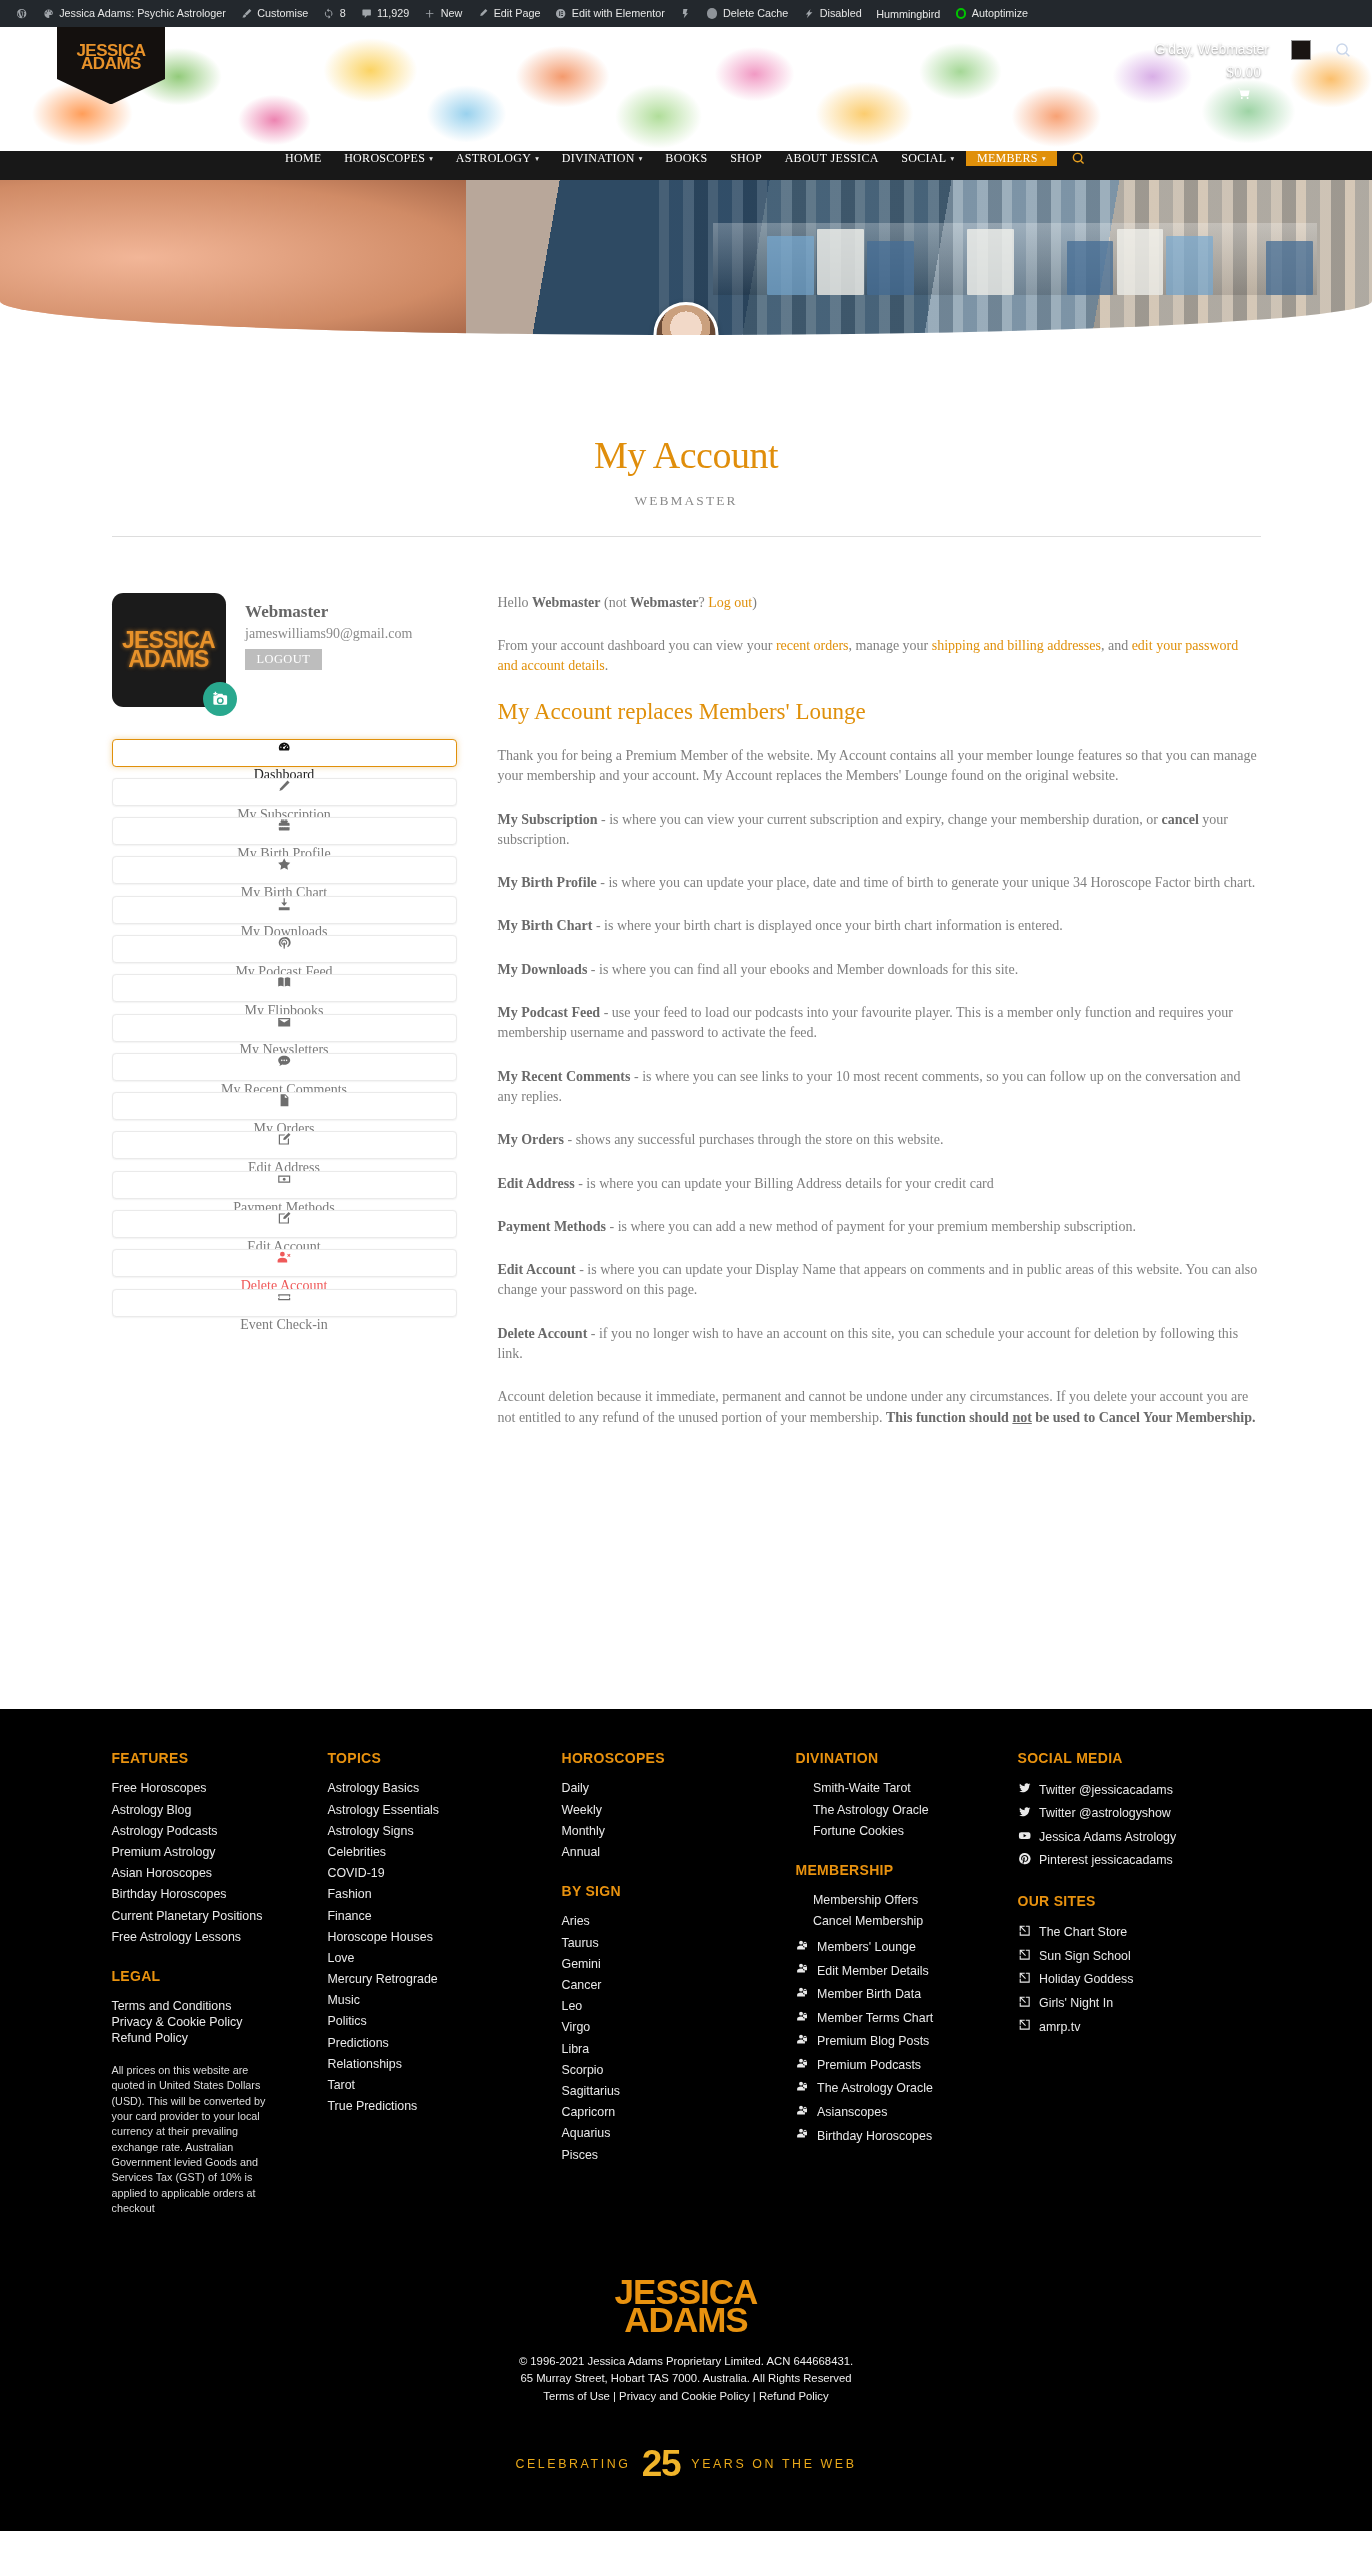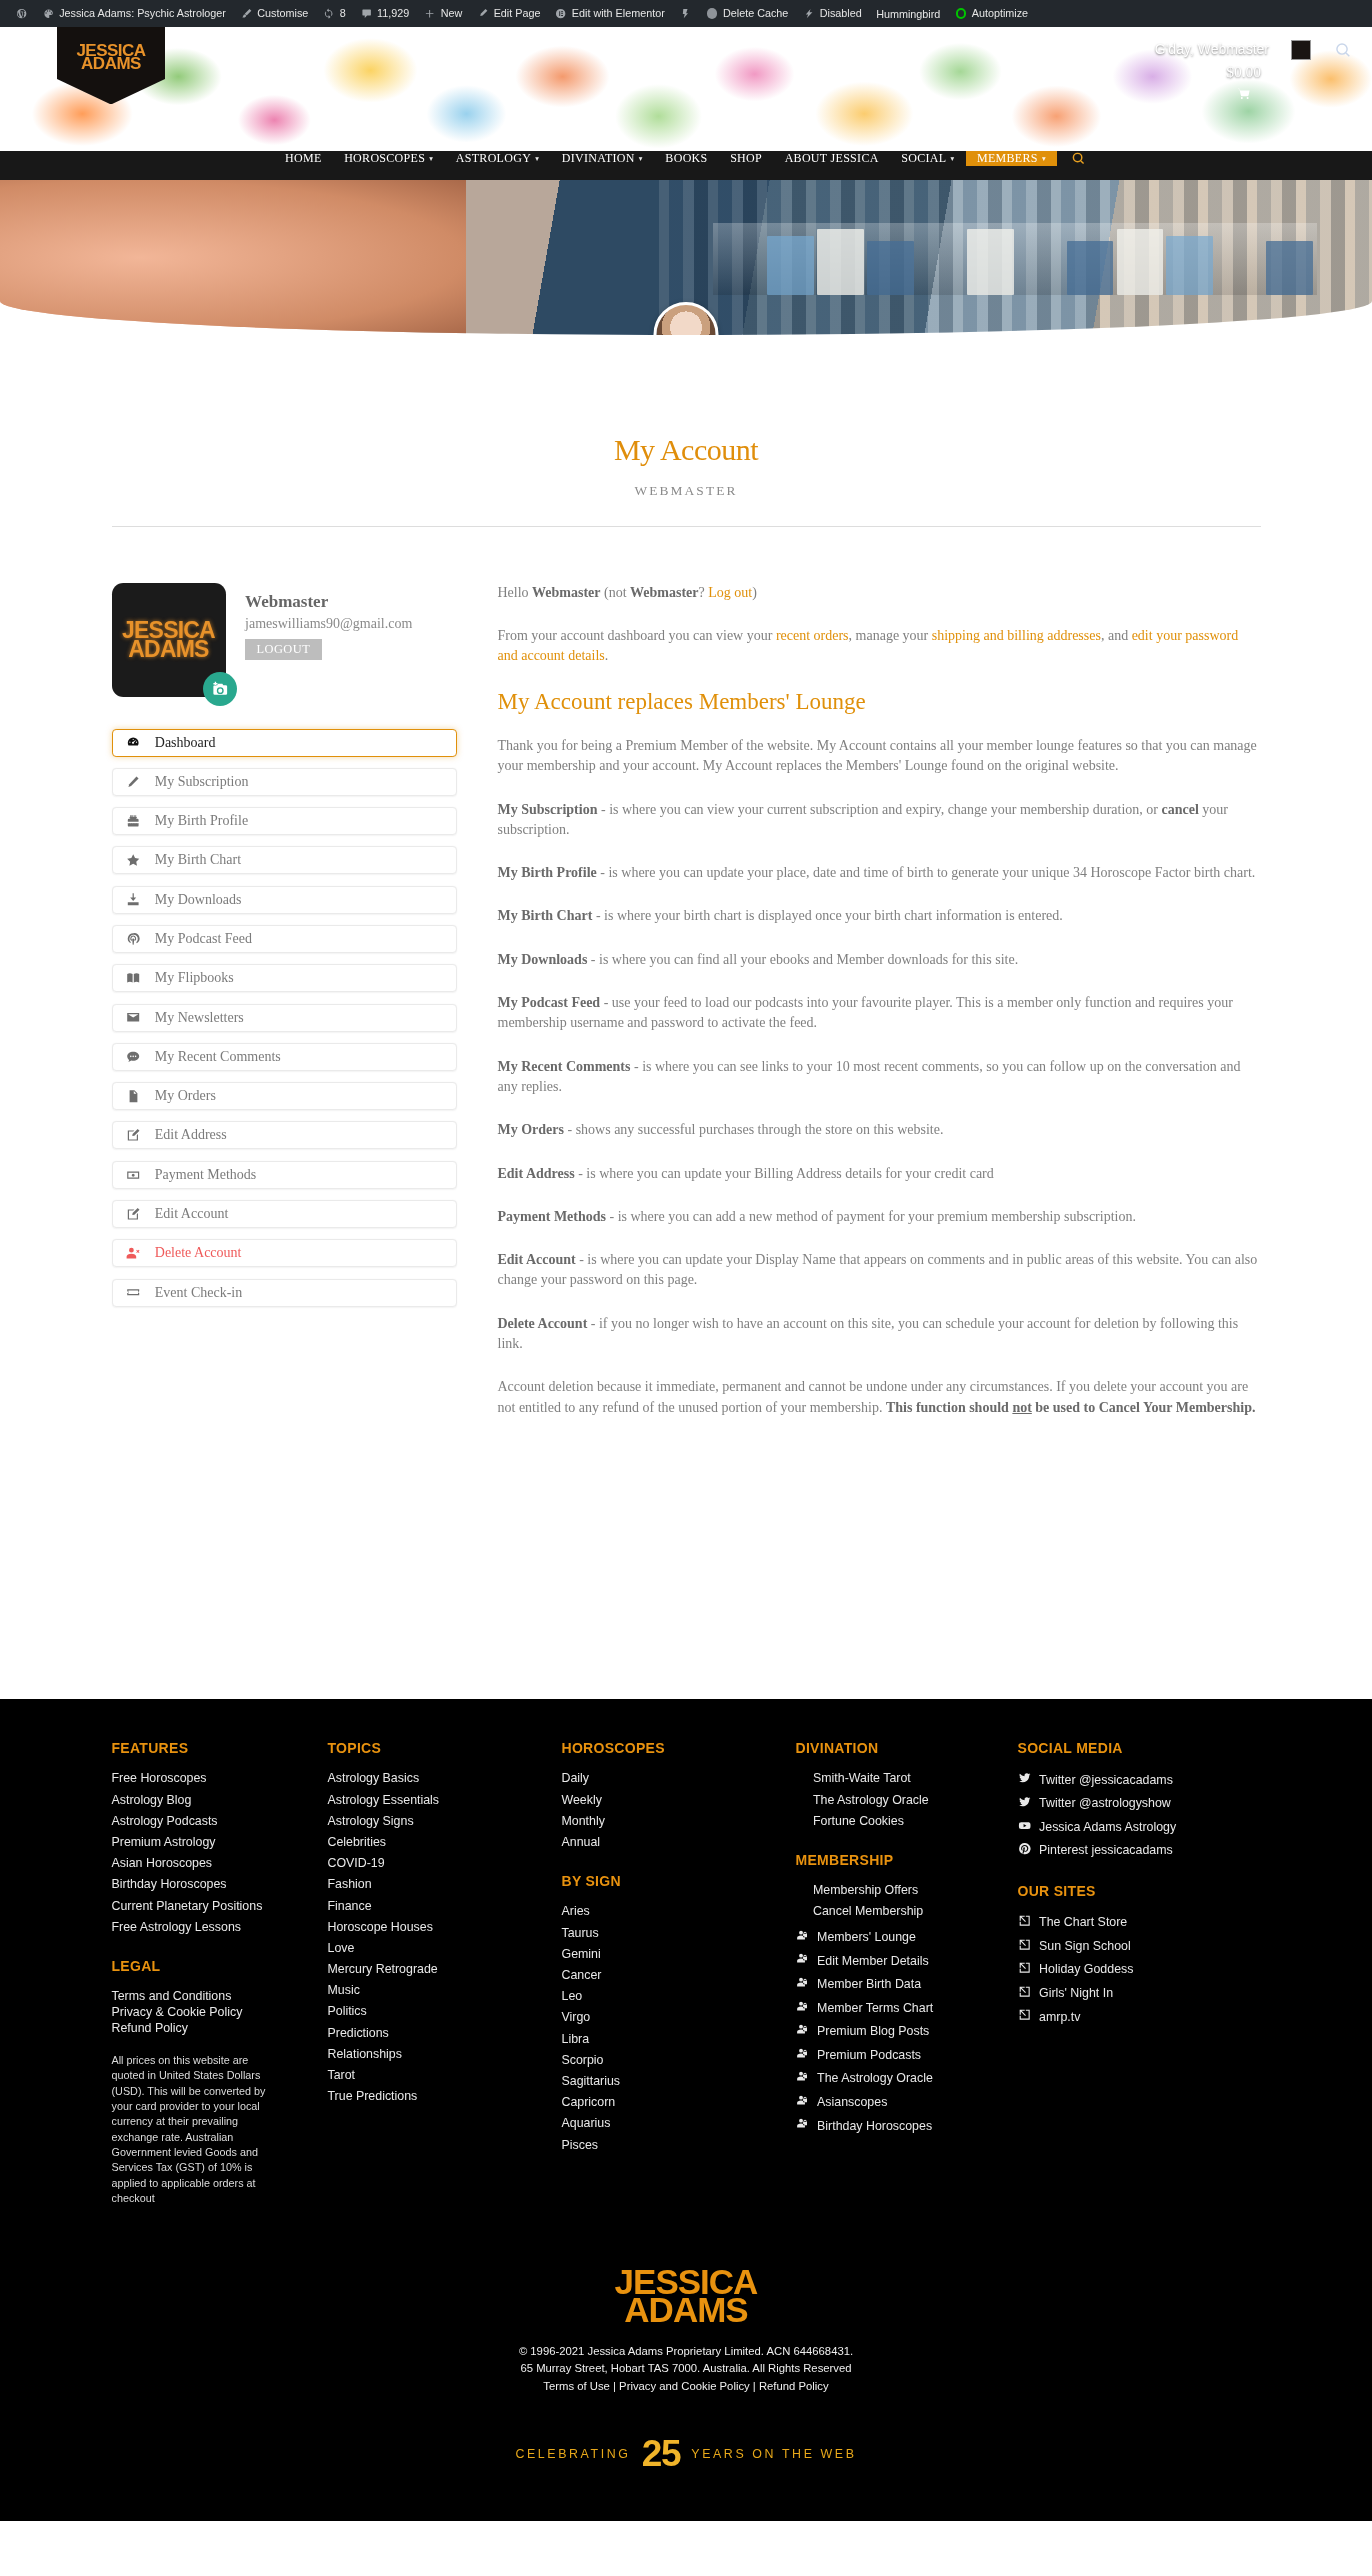--- a/index.html
+++ b/index.html
@@ -150,21 +150,21 @@
     position:absolute; left:50%; bottom:-32px; transform:translateX(-50%);
     width:65px;height:65px;border-radius:50%;
     border:3.1px solid #fff; overflow:hidden; z-index:10;
     background: radial-gradient(circle at 50% 38%, #f2d9c8 0 34%, #caa07e 34% 52%, #6a4a36 52% 100%);
     box-shadow: 0 1px 5.2px rgba(0,0,0,.25);
   }
 
   
   .page-title-wrap { text-align:center; padding-top: 98px; }
   .page-title {
-    font-size: 30px;
+    font-size: 38px;
     color: #e08e0b;
     font-family: "Liberation Serif", serif;
     font-weight: normal;
     letter-spacing: -0.5px;
   }
   .page-sub {
     margin-top: 15.5px;
     font-size: 13.4px;
     letter-spacing: 2.1px;
     color: #8a8a8a;
@@ -209,20 +209,21 @@
     display:flex; align-items:center; gap: 13.4px;
     height: 28px;
     padding: 0 13.4px;
     background:#fff;
     border:0.5px solid #eaeaea;
     border-radius: 4.1px;
     box-shadow: 0 0.5px 1.5px rgba(0,0,0,.05);
     font-size: 14px;
     color: #7b7b7b;
     font-family:"Liberation Serif",serif;
+    flex-direction:column;
   }
   .sb-item.active {
     border: 1px solid #e0900a;
     color: #222;
     box-shadow: 0 0 6.2px rgba(224,144,10,.35);
   }
   .sb-item.danger { color:#ef5a5a; }
   .sb-ico { width: 15.5px; display:flex; align-items:center; justify-content:center; color:#6e6e6e; }
   .sb-ico svg { width: 14.4px; height: 14.4px; fill: currentColor; }
   .sb-item.active .sb-ico { color: #111; }

